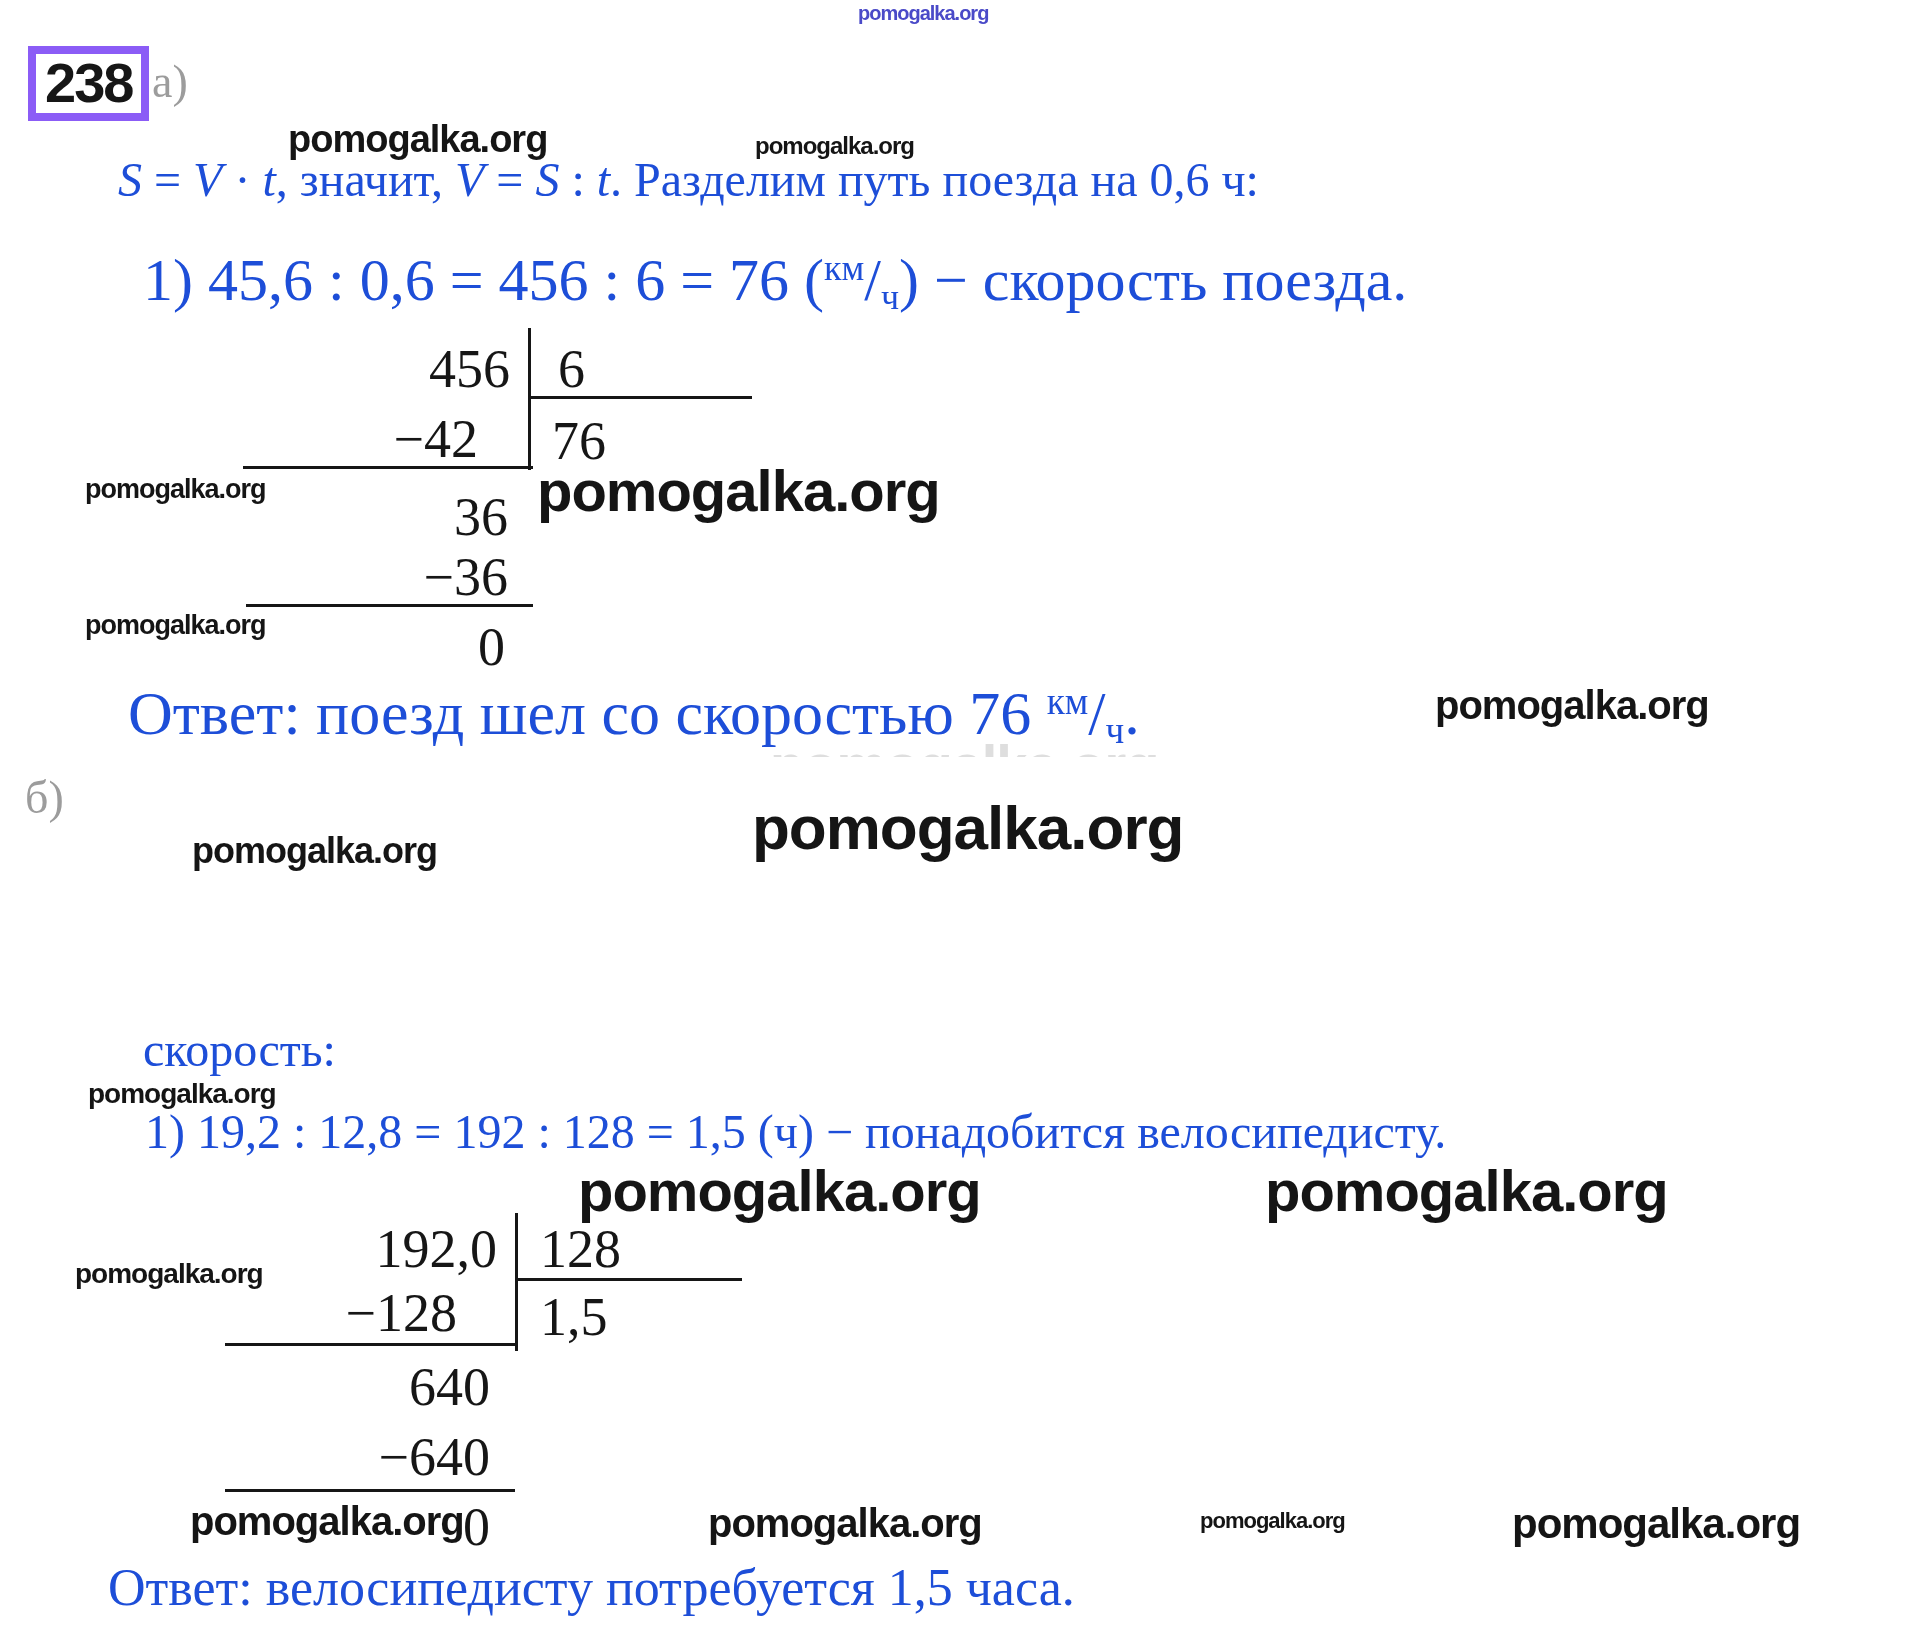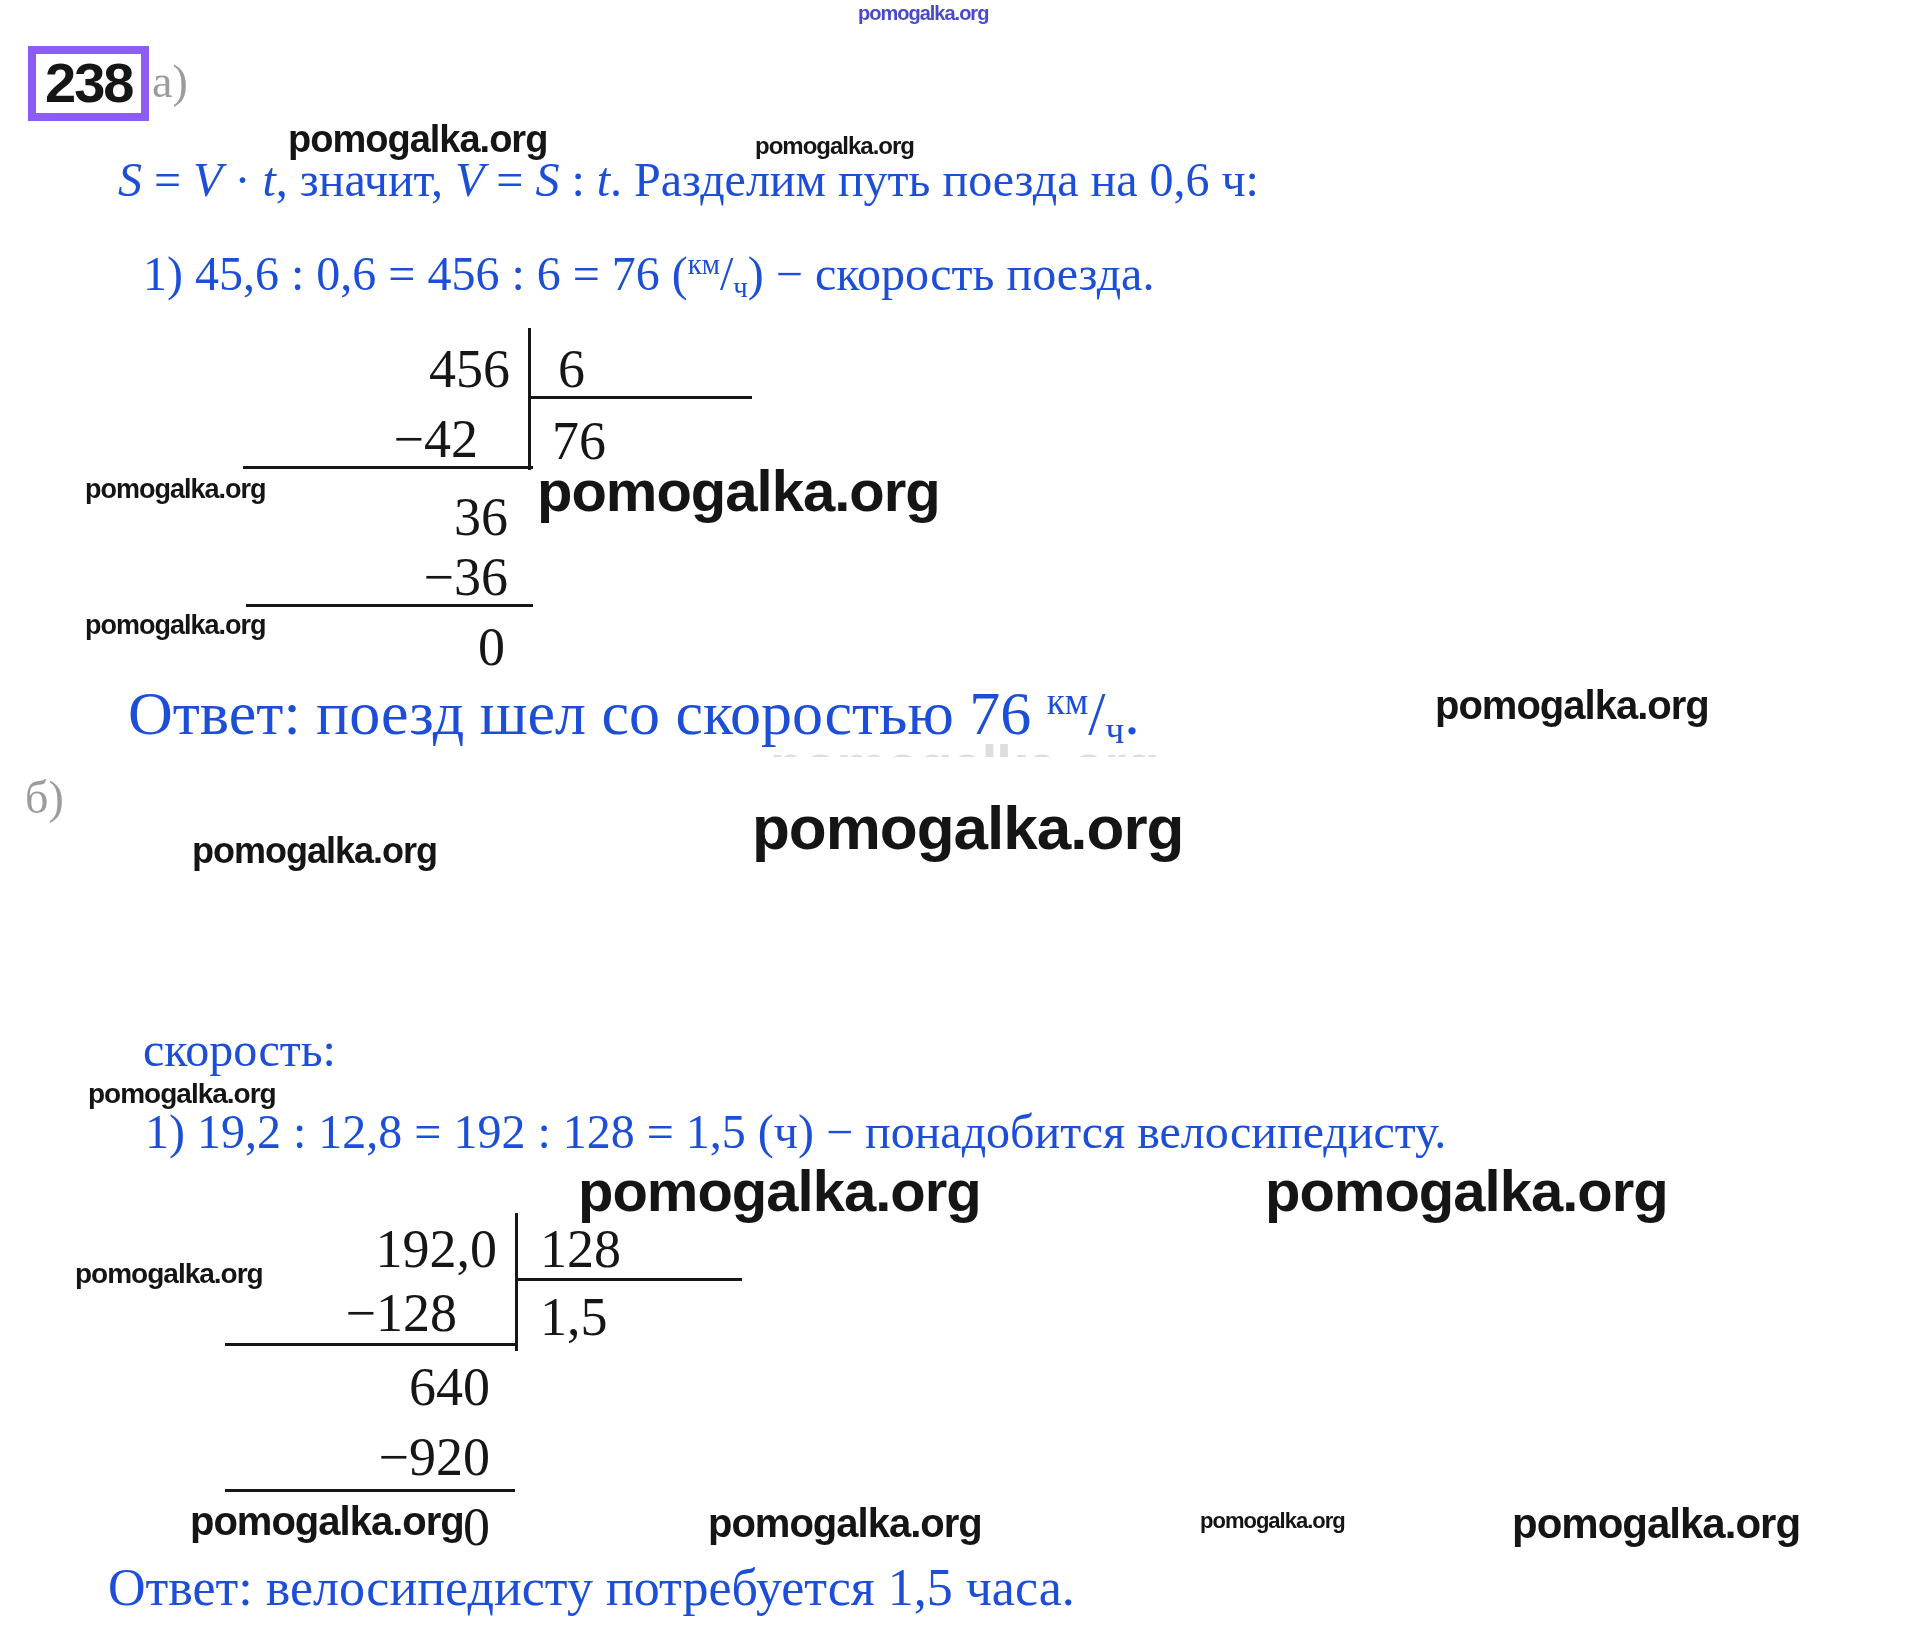--- a/index.html
+++ b/index.html
@@ -43,21 +43,21 @@
   <div class="abs wm wm-blue" style="left:858px;top:2px;font-size:20px;">pomogalka.org</div>
 
   <div class="abs problem-box" style="left:28px;top:46px;">238</div>
   <div class="abs serif gray" style="left:152px;top:56px;font-size:46px;">а)</div>
 
   <div class="abs wm" style="left:288px;top:118px;font-size:38px;">pomogalka.org</div>
   <div class="abs wm" style="left:755px;top:132px;font-size:24px;">pomogalka.org</div>
 
   <div class="abs serif" style="left:118px;top:152px;font-size:48px;"><i>S</i> = <i>V</i> · <i>t</i>, значит, <i>V</i> = <i>S</i> : <i>t</i>. Разделим путь поезда на 0,6 ч:</div>
 
-  <div class="abs serif" style="left:143px;top:246px;font-size:48px;font-family:Liberation Serif, serif;">
+  <div class="abs serif" style="left:143px;top:246px;font-size:60px;font-family:Liberation Serif, serif;">
     <span>1) 45,6 : 0,6 = 456 : 6 = 76 (</span><span class="unit-num">км</span><span>/</span><span class="unit-den">ч</span><span>) − скорость поезда.</span>
   </div>
 
   <div class="abs num" style="left:300px;top:338px;width:210px;">456</div>
   <div class="vline" style="left:528px;top:328px;height:142px;"></div>
   <div class="abs numL" style="left:558px;top:338px;">6</div>
   <div class="hline" style="left:530px;top:396px;width:222px;"></div>
   <div class="abs num" style="left:300px;top:408px;width:178px;">−42</div>
   <div class="abs numL" style="left:552px;top:410px;">76</div>
   <div class="hline" style="left:243px;top:466px;width:290px;"></div>
@@ -90,21 +90,21 @@
 
   <div class="abs num" style="left:280px;top:1218px;width:217px;">192,0</div>
   <div class="vline" style="left:515px;top:1213px;height:138px;"></div>
   <div class="abs numL" style="left:540px;top:1218px;">128</div>
   <div class="hline" style="left:517px;top:1278px;width:225px;"></div>
   <div class="abs wm" style="left:75px;top:1258px;font-size:28px;">pomogalka.org</div>
   <div class="abs num" style="left:280px;top:1282px;width:177px;">−128</div>
   <div class="abs numL" style="left:540px;top:1286px;">1,5</div>
   <div class="hline" style="left:225px;top:1343px;width:293px;"></div>
   <div class="abs num" style="left:280px;top:1356px;width:210px;">640</div>
-  <div class="abs num" style="left:280px;top:1426px;width:210px;">−920</div>
+  <div class="abs num" style="left:280px;top:1426px;width:210px;">−640</div>
   <div class="hline" style="left:225px;top:1489px;width:290px;"></div>
   <div class="abs wm" style="left:190px;top:1498px;font-size:40px;">pomogalka.org</div>
   <div class="abs num" style="left:280px;top:1496px;width:210px;">0</div>
 
   <div class="abs wm" style="left:708px;top:1500px;font-size:40px;">pomogalka.org</div>
   <div class="abs wm" style="left:1200px;top:1508px;font-size:22px;">pomogalka.org</div>
   <div class="abs wm" style="left:1512px;top:1500px;font-size:42px;">pomogalka.org</div>
 
   <div class="abs serif" style="left:108px;top:1558px;font-size:52px;">Ответ: велосипедисту потребуется 1,5 часа.</div>
 

